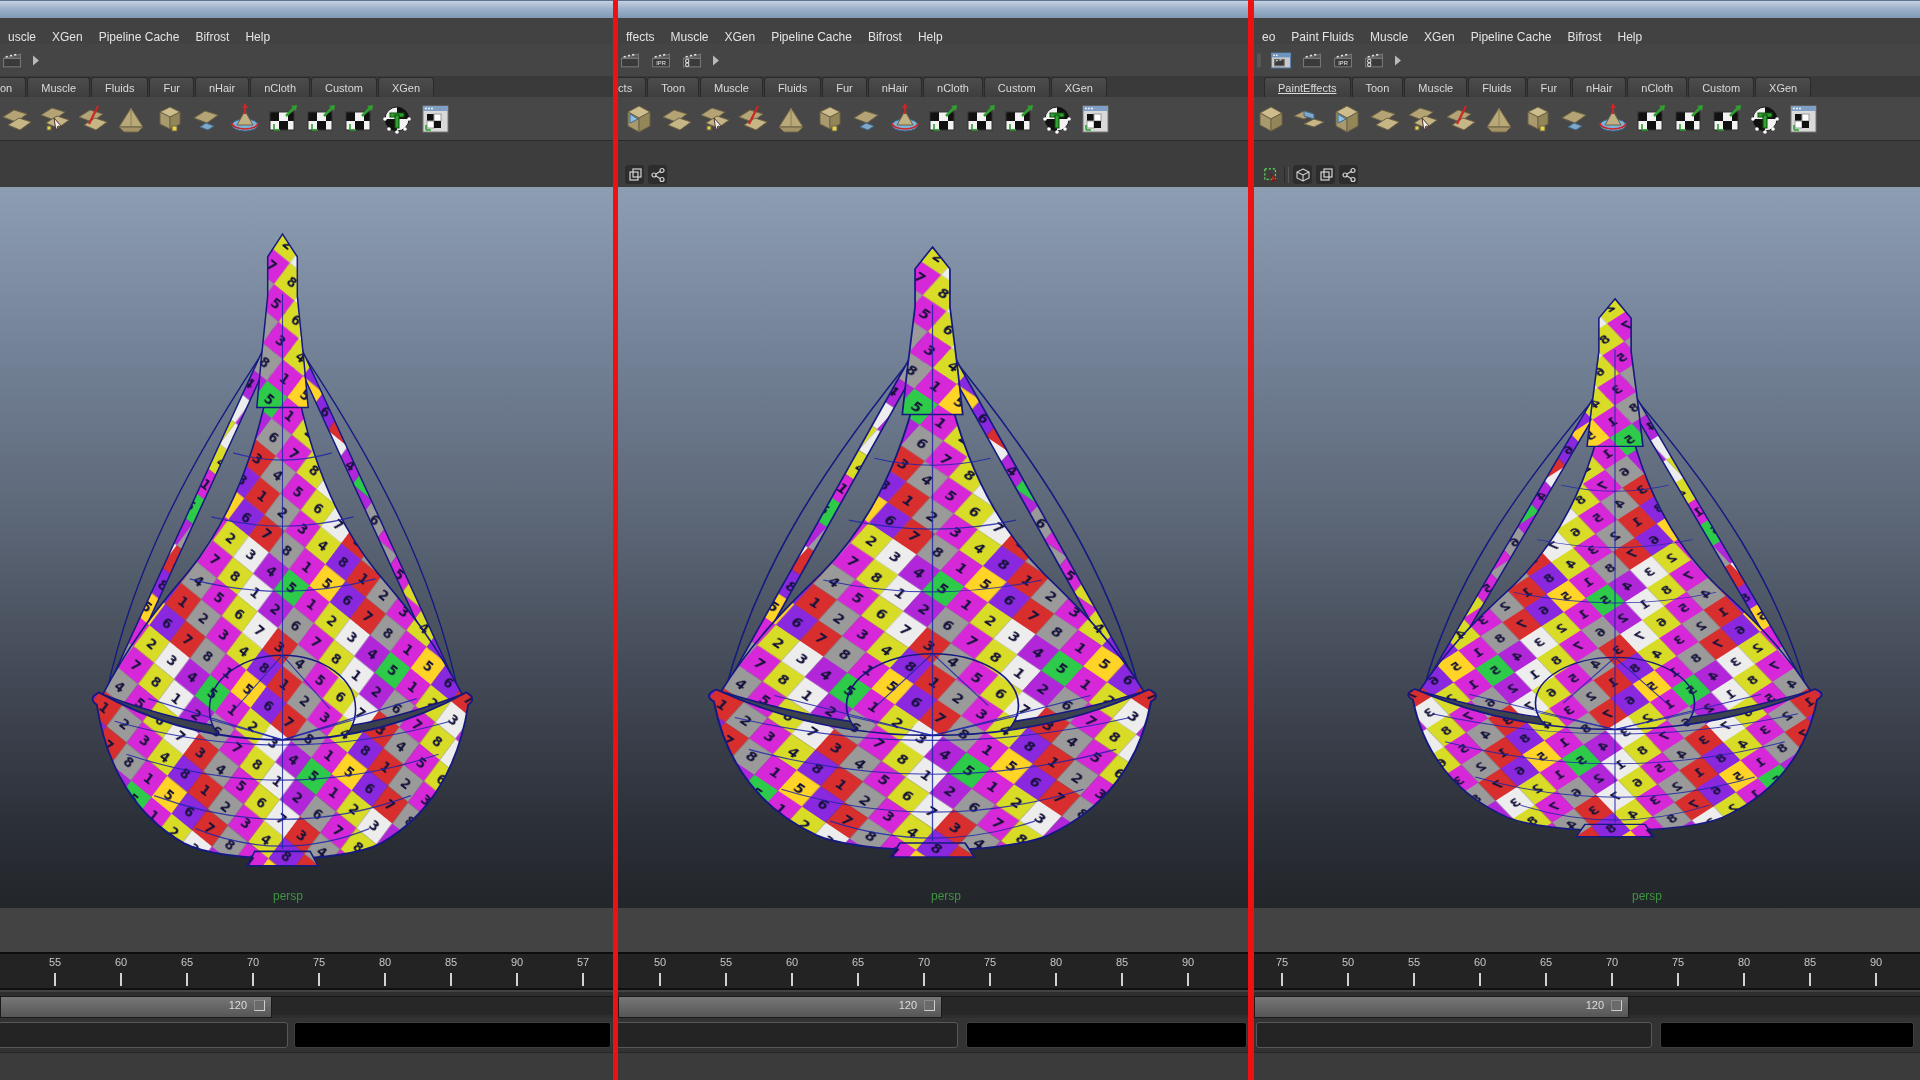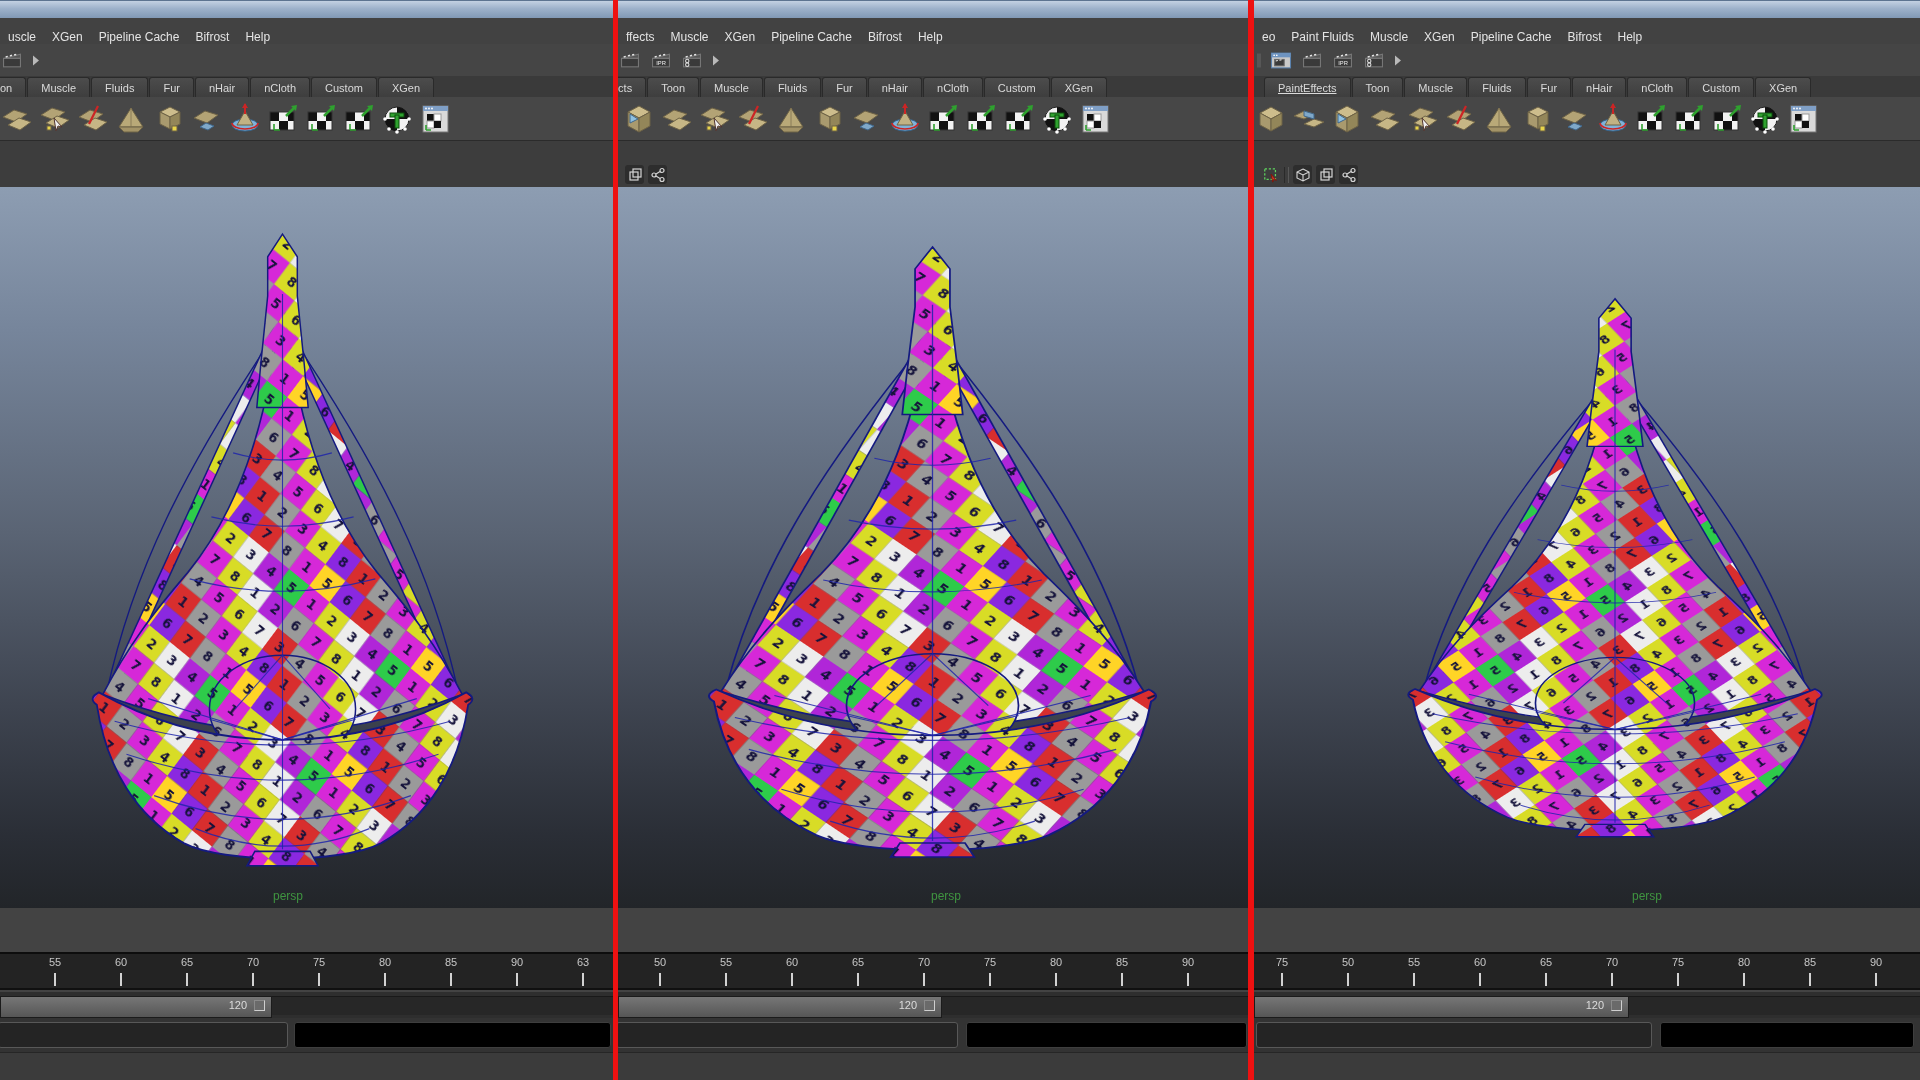--- a/index.html
+++ b/index.html
@@ -367,21 +367,21 @@
       <div class="tick-label" style="left: 231px;">70</div>
       <div class="tick" style="left: 252px;"></div>
       <div class="tick-label" style="left: 297px;">75</div>
       <div class="tick" style="left: 318px;"></div>
       <div class="tick-label" style="left: 363px;">80</div>
       <div class="tick" style="left: 384px;"></div>
       <div class="tick-label" style="left: 429px;">85</div>
       <div class="tick" style="left: 450px;"></div>
       <div class="tick-label" style="left: 495px;">90</div>
       <div class="tick" style="left: 516px;"></div>
-      <div class="tick-label" style="left: 561px;">63</div>
+      <div class="tick-label" style="left: 561px;">57</div>
       <div class="tick" style="left: 582px;"></div>
     </div>
     <div class="rangerow">
       <div class="range-track"></div>
       <div class="range-bar" style="width: 272px;">
         <span class="range-value">120</span>
         <span class="range-handle"></span>
       </div>
     </div>
     <div class="cmdrow">

